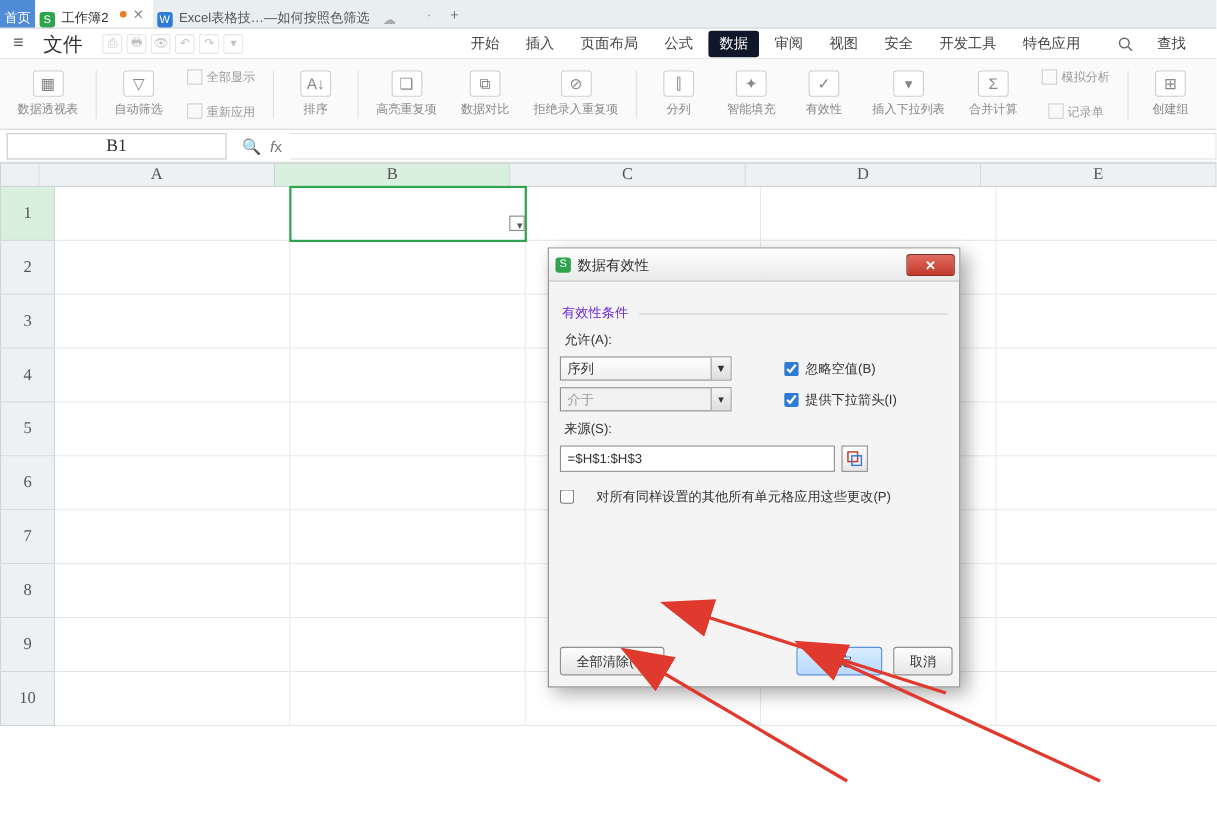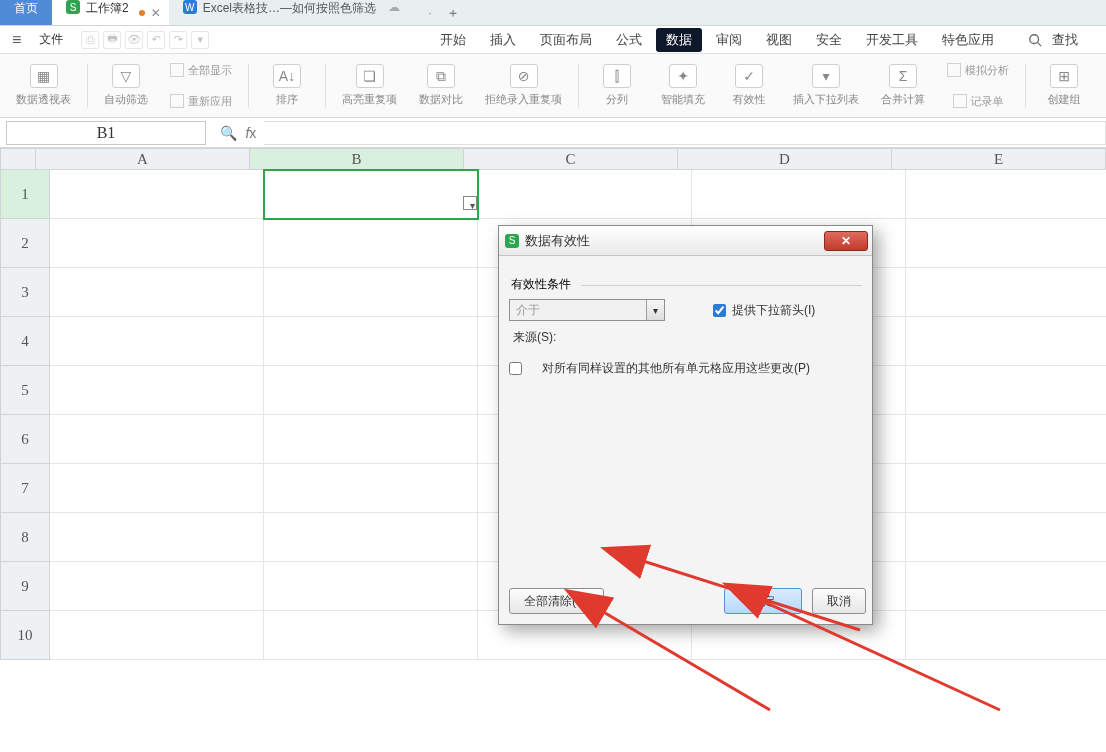--- a/index.html
+++ b/index.html
@@ -1,40 +1,40 @@
 <!DOCTYPE html>
 <html><head>
 <meta charset="utf-8">
 <style>
   * { box-sizing: border-box; margin: 0; padding: 0; font-family: "Microsoft YaHei", "SimSun", Arial, sans-serif; }
   body { width: 1106px; height: 752px; background: #fff; overflow: hidden; position: relative; font-size: 13px; color: #333; }
 
   
   .tab-strip { height: 26px; background: #e9eef1; display: flex; align-items: stretch; border-bottom: 1px solid #d0d5d8; }
-  .tab { display: flex; align-items: flex-start; padding: 0 14px; gap: 6px; font-size: 12px; cursor: pointer; }
+  .tab { display: flex; align-items: flex-end; padding: 0 4px; gap: 6px; font-size: 12px; cursor: pointer; }
   .tab-home { background: #4f8bd6; color: #fff; }
   .tab-doc { background: #fff; position: relative; padding-right: 40px; }
   .tab-doc .dot { position:absolute; right:24px; top:50%; transform:translateY(-50%); width:6px;height:6px;border-radius:50%;background:#e67e22;}
   .tab-doc .close, .tab-other .close { position:absolute; right:8px; top:50%; transform:translateY(-50%); color:#888;}
   .tab-other { background: transparent; color:#555; position:relative; padding-right:40px;}
   .sq-icon { width:14px;height:14px;border-radius:3px;display:flex;align-items:center;justify-content:center;color:#fff;font-size:10px;}
   .ic-green{background:#2ea44f;}
   .ic-blue{background:#2e7bd6;}
   .tab-plus{ width:26px; display:flex;align-items:center;justify-content:center;color:#666;}
 
   
   .menubar { height: 28px; display:flex; align-items:center; padding:0 8px; gap:6px; border-bottom:1px solid #e0e0e0;}
   .hamburger{font-size:16px;color:#555;padding:0 4px;cursor:pointer;}
-  .file-btn{font-size:12px;color:#333;padding:0 8px;cursor:pointer;}
+  .file-btn{font-size:18px;color:#333;padding:0 8px;cursor:pointer;}
   .qat{display:flex;gap:4px;margin-left:4px;}
   .qat span{width:18px;height:18px;border:1px solid #d0d0d0;border-radius:2px;opacity:.5;display:flex;align-items:center;justify-content:center;color:#888;font-size:11px;}
   .menu-items{display:flex;gap:4px;margin-left:auto;align-items:center;}
   .menu-items span{padding:3px 10px;font-size:13px;color:#444;cursor:pointer;border-radius:3px;text-align:center;}
   .menu-items span.active{background:#0f172a;color:#fff;}
-  .search-box{margin-left:10px;display:flex;align-items:center;gap:0;color:#666;font-size:13px;}
+  .search-box{margin-left:10px;display:flex;align-items:center;gap:12px;color:#666;font-size:13px;}
   .search-box svg{width:14px;height:14px;}
 
   
   .ribbon{height:64px;border-bottom:1px solid #d8d8d8;display:flex;align-items:center;padding:0 10px;gap:10px;background:#fafafa;}
   .rgrp{display:flex;flex-direction:column;align-items:center;justify-content:center;color:#888;font-size:11px;gap:4px;padding:0 6px;}
   .rgrp.big{min-width:56px;}
   .rgrp .ric{width:28px;height:24px;border:1px solid #cfcfcf;border-radius:3px;background:#fff;display:flex;align-items:center;justify-content:center;color:#888;font-size:14px;}
   .rgrp.small{flex-direction:column;gap:16px;}
   .rgrp.small .row{display:flex;align-items:center;gap:4px;color:#999;font-size:11px;}
   .rgrp.small .row .mini{width:14px;height:14px;border:1px solid #d0d0d0;}
@@ -67,21 +67,21 @@
   
   .dialog{position:absolute;left:498px;top:225px;width:375px;height:400px;background:#f4f4f4;border:1px solid #8a8a8a;box-shadow:6px 6px 16px rgba(0,0,0,.35);}
   .dlg-title{height:30px;background:linear-gradient(#fff,#e9e9e9);border-bottom:1px solid #c4c4c4;display:flex;align-items:center;padding:0 4px 0 6px;gap:6px;font-size:13px;}
   .dlg-close{margin-left:auto;width:44px;height:20px;background:linear-gradient(#e06a5e,#c23a2e);border:1px solid #8a2a22;border-radius:3px;color:#fff;display:flex;align-items:center;justify-content:center;font-size:12px;font-weight:bold;cursor:pointer;}
   .dlg-body{padding:8px 10px 10px 10px;position:relative;height:calc(100% - 30px);}
   .dlg-tabs{display:flex;height:26px;position:relative;}
   .dlg-tabs::after{content:"";position:absolute;left:0;right:0;bottom:0;height:1px;background:#bfbfbf;}
   .dtab{padding:4px 14px 0 14px;font-size:12px;color:#333;border:1px solid transparent;border-bottom:none;position:relative;z-index:1;background:transparent;cursor:pointer;}
   .dtab.active{background:#f4f4f4;border-color:#bfbfbf;border-top-left-radius:3px;border-top-right-radius:3px;}
   .dtab.active::after{content:"";position:absolute;left:0;right:0;bottom:-1px;height:2px;background:#f4f4f4;}
-  .fieldset-label{margin:12px 0 4px 2px;font-size:12px;color:#000000;position:relative;}
+  .fieldset-label{margin:12px 0 4px 2px;font-size:12px;color:#6d28d9;position:relative;}
   .fieldset-line{position:absolute;left:70px;right:0;top:50%;height:1px;background:#d0d0d0;}
   .frow{display:flex;align-items:center;margin-top:6px;}
   .flabel{font-size:12px;color:#333;margin:8px 0 2px 4px;}
   .dd{width:156px;height:22px;background:linear-gradient(#fff,#eee);border:1px solid #8f8f8f;display:flex;align-items:center;padding:0 6px;font-size:12px;position:relative;}
   .dd .arrow{position:absolute;right:0;top:0;bottom:0;width:18px;border-left:1px solid #a0a0a0;display:flex;align-items:center;justify-content:center;color:#333;font-size:10px;background:linear-gradient(#f6f6f6,#ddd);}
   .dd.disabled{color:#9a9a9a;background:#f1f1f1;}
   .chk{display:flex;align-items:center;gap:6px;font-size:12px;}
   .chk input{accent-color:#2e7bd6;}
   .src-input{width:250px;height:24px;border:1px solid #8f8f8f;background:#fff;padding:0 6px;font-size:12px;display:flex;align-items:center;}
   .range-btn{width:24px;height:24px;border:1px solid #8f8f8f;background:linear-gradient(#fff,#e8e8e8);margin-left:6px;display:flex;align-items:center;justify-content:center;cursor:pointer;}
@@ -338,33 +338,55 @@
     <span>数据有效性</span>
     <div class="dlg-close">✕</div>
   </div>
   <div class="dlg-body">
 
     <div class="fieldset-label">
       <span>有效性条件</span>
       <span class="fieldset-line"></span>
     </div>
 
+    <div class="flabel">允许(A):</div>
+    <div class="frow" style="gap:48px;">
+      <div class="dd">
+        <span>序列</span>
+        <span class="arrow">▼</span>
+      </div>
+      <label class="chk">
+        <input type="checkbox" checked="" style="">
+        <span>忽略空值(B)</span>
+      </label>
+    </div>
 
     <div class="frow" style="gap:48px;">
       <div class="dd disabled">
         <span>介于</span>
         <span class="arrow">▾</span>
       </div>
       <label class="chk">
         <input type="checkbox" checked="" style="">
         <span>提供下拉箭头(I)</span>
       </label>
     </div>
 
     <div class="flabel">来源(S):</div>
+    <div class="frow">
+      <div class="src-input">
+        <span>=$H$1:$H$3</span>
+      </div>
+      <div class="range-btn">
+        <svg viewBox="0 0 16 16">
+            <rect x="1" y="1" width="10" height="10" fill="none" stroke="#c0392b" stroke-width="1.5"></rect>
+            <rect x="5" y="5" width="10" height="10" fill="none" stroke="#2e7bd6" stroke-width="1.5"></rect>
+          </svg>
+      </div>
+    </div>
 
     <div class="apply-row">
       <input type="checkbox" style="">
       <span>对所有同样设置的其他所有单元格应用这些更改(P)</span>
     </div>
 
     <div class="dlg-buttons">
       <div class="btn">
           <span>全部清除(C)</span>
         </div>

